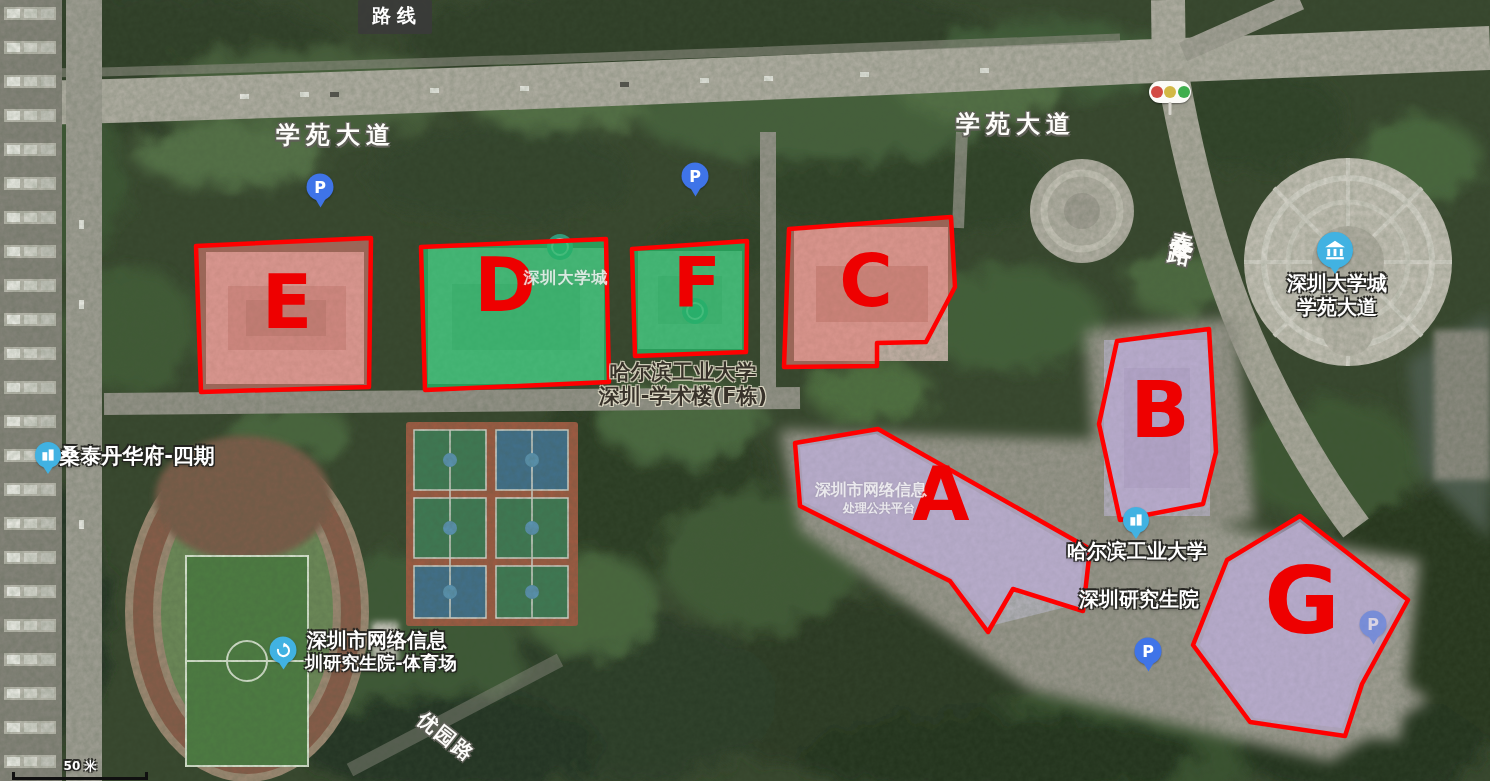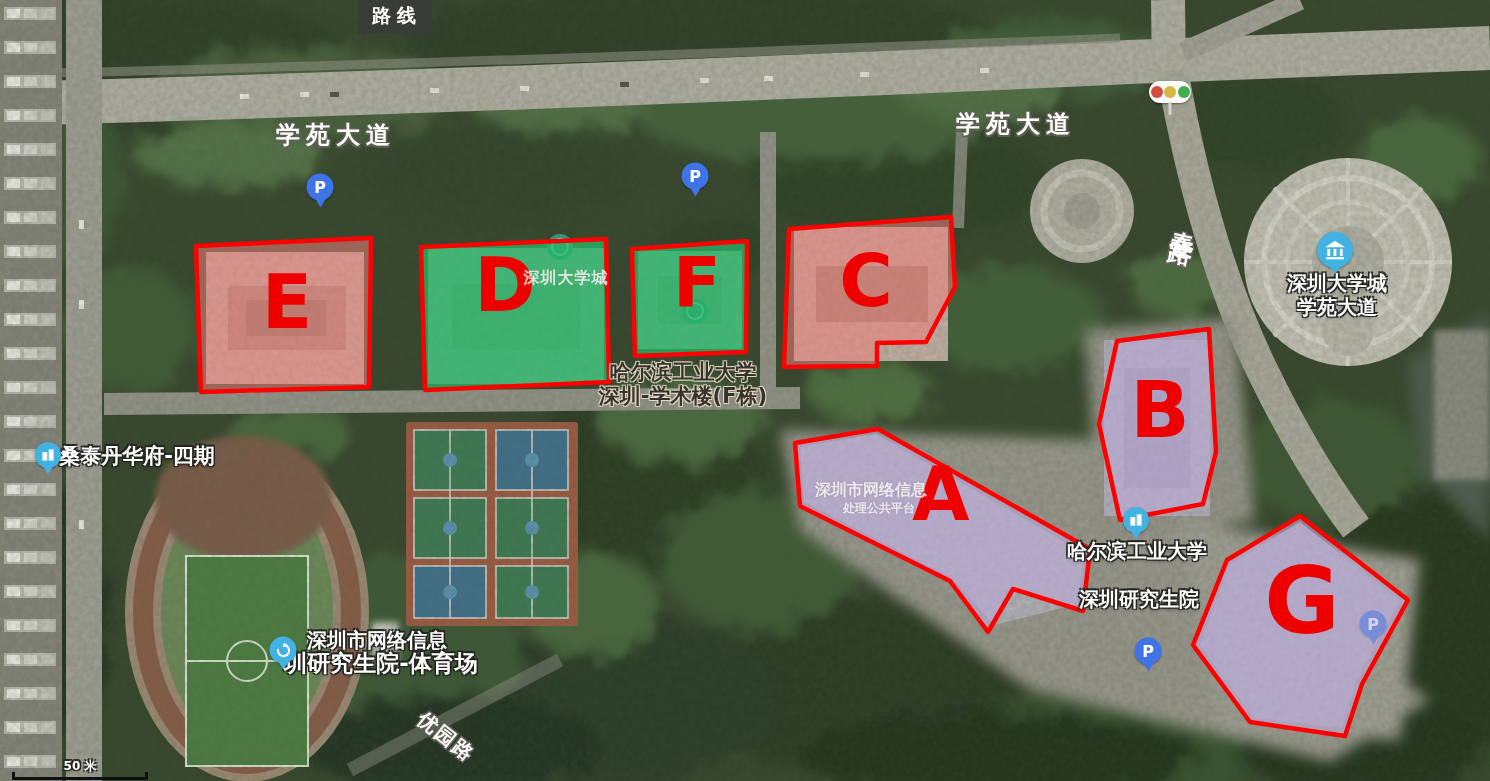--- a/index.html
+++ b/index.html
@@ -290,21 +290,21 @@
   <div class="map-label center" style="left:1337px;top:307px;font-size:20px">学苑大道</div>
 
   <div class="ghost-label" style="left:566px;top:278px;font-size:16px;letter-spacing:1px">深圳大学城</div>
 
   <div class="dark-label" style="left:683px;top:373px;font-size:21px">哈尔滨工业大学</div>
   <div class="dark-label" style="left:683px;top:397px;font-size:21px">深圳-学术楼(F栋)</div>
 
   <div class="map-label" style="left:137px;top:456px;font-size:21px">桑泰丹华府-四期</div>
 
   <div class="map-label" style="left:377px;top:640px;font-size:20px">深圳市网络信息</div>
-  <div class="map-label" style="left:381px;top:663px;font-size:23px">圳研究生院-体育场</div>
+  <div class="map-label" style="left:381px;top:663px;font-size:18px">圳研究生院-体育场</div>
 
   <div class="ghost-label" style="left:871px;top:490px;font-size:16px">深圳市网络信息</div>
   <div class="ghost-label" style="left:879px;top:509px;font-size:12px">处理公共平台</div>
 
   <div class="map-label center" style="left:1137px;top:551px;font-size:20px">哈尔滨工业大学</div>
   <div class="map-label center" style="left:1139px;top:599px;font-size:20px">深圳研究生院</div>
 
   <div class="pin pin-p" style="left:320px;top:187px">
     <span>P</span>
   </div>

